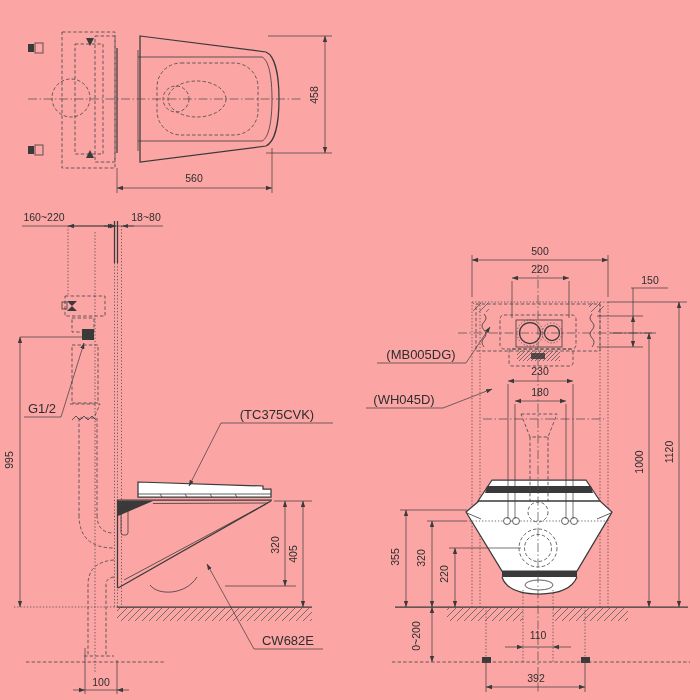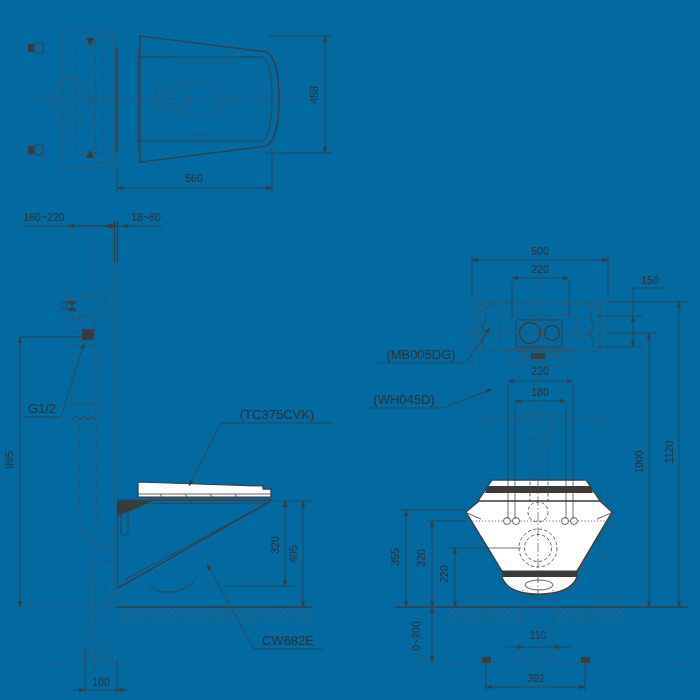--- a/index.html
+++ b/index.html
@@ -1,16 +1,16 @@
 <!DOCTYPE html>
 <html><head>
 <meta charset="utf-8">
 <style>
   html,body{margin:0;padding:0;background:#ffffff;}
-  #stage{width:700px;height:700px;background:#0369a1;position:relative;font-family:"Liberation Sans",sans-serif;}
+  #stage{width:700px;height:700px;background:#fca5a5;position:relative;font-family:"Liberation Sans",sans-serif;}
   svg text{fill:#2e2e2e;}
   .s  {stroke:#3a3a3a;fill:none;stroke-width:1.25;}
   .s2 {stroke:#3a3a3a;fill:none;stroke-width:0.8;}
   .dash{stroke:#4a4a4a;fill:none;stroke-width:0.85;stroke-dasharray:3.4 2.2;}
   .dot {stroke:#4a4a4a;fill:none;stroke-width:0.8;stroke-dasharray:1.3 1.9;}
   .dd  {stroke:#4a4a4a;fill:none;stroke-width:0.7;stroke-dasharray:9 2.5 1.5 2.5;}
   .dim {stroke:#3a3a3a;fill:none;stroke-width:0.7;}
   .fillDark{fill:#3a3a3a;stroke:none;}
   .wht{fill:#ffffff;}
   .tDim{font-size:10.5px;}

